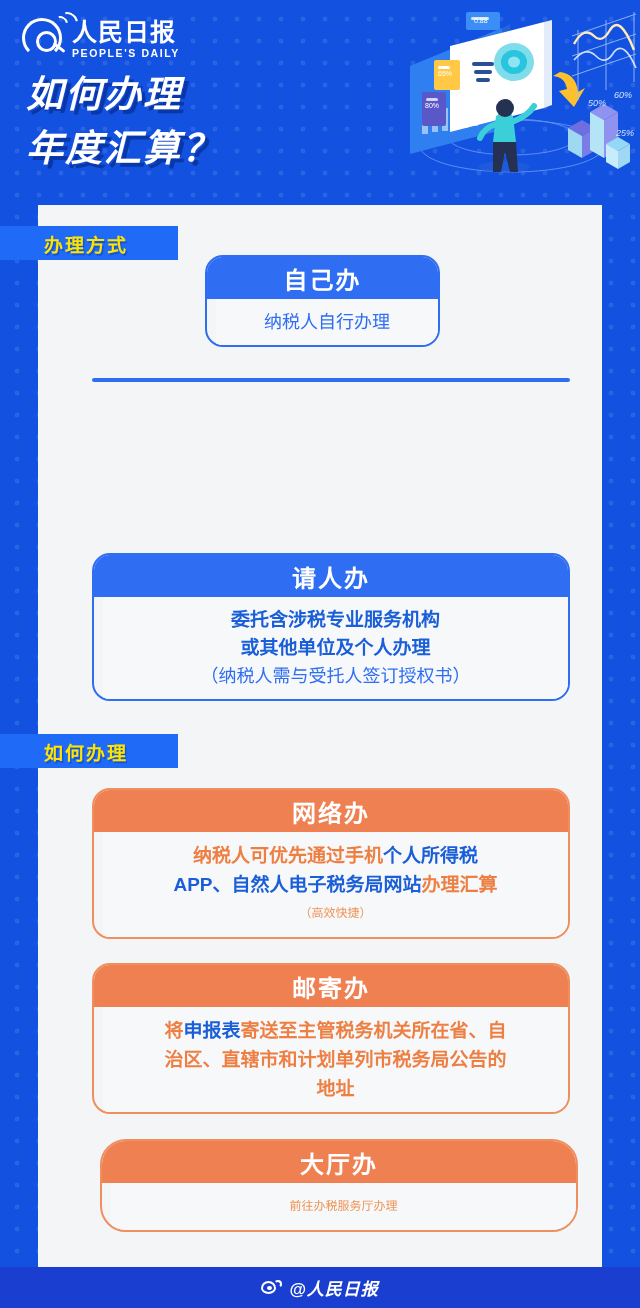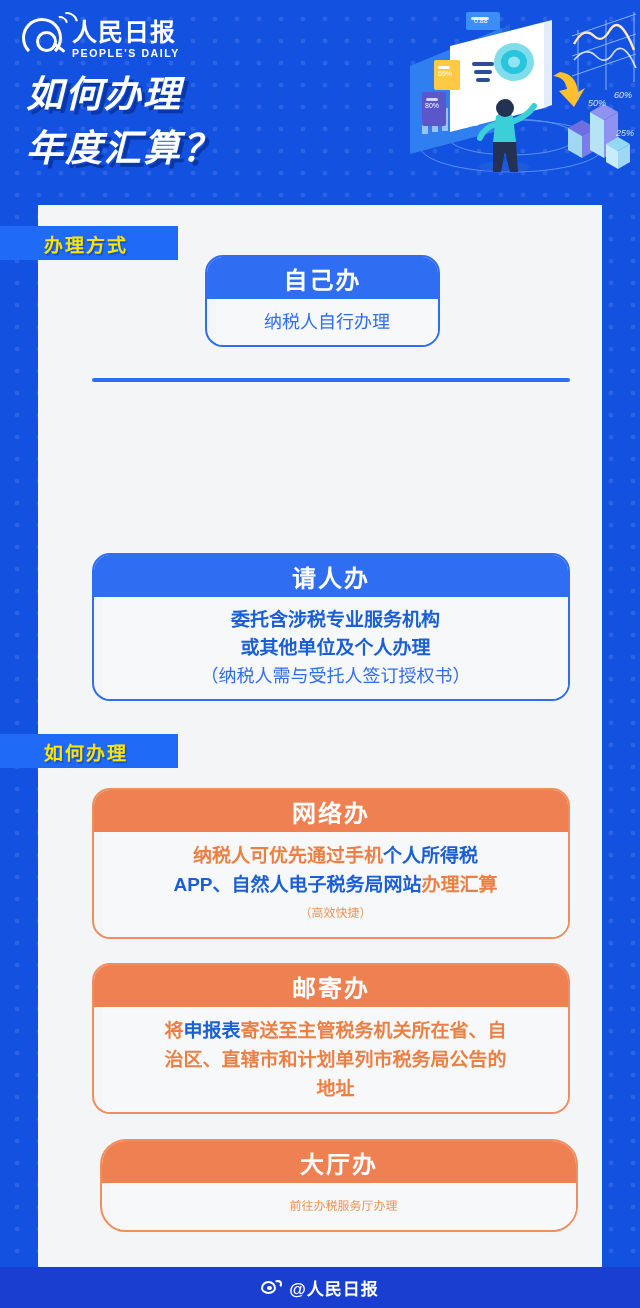--- a/index.html
+++ b/index.html
@@ -141,21 +141,21 @@
   .wb-icon .o::after{
     content:""; position:absolute; left:4px; top:3.2px;
     width:5px; height:4.6px; background:#fff; border-radius:50%;
   }
   .wb-icon .arc{
     position:absolute; right:0; top:0px; width:8px; height:8px;
     border:2px solid #ffffff; border-radius:50%;
     border-color:#fff #fff transparent transparent;
   }
   .footer .fname{
-    font-size:17px; font-weight:bold; color:#ffffff; letter-spacing:1px;
+    font-size:17px; font-weight:bold; color:#ffffff; letter-spacing:1px;font-style:italic;
   }
 </style>
 </head>
 <body>
 
 <div class="page">
 
   <div class="header">
 
     <div class="logo">

